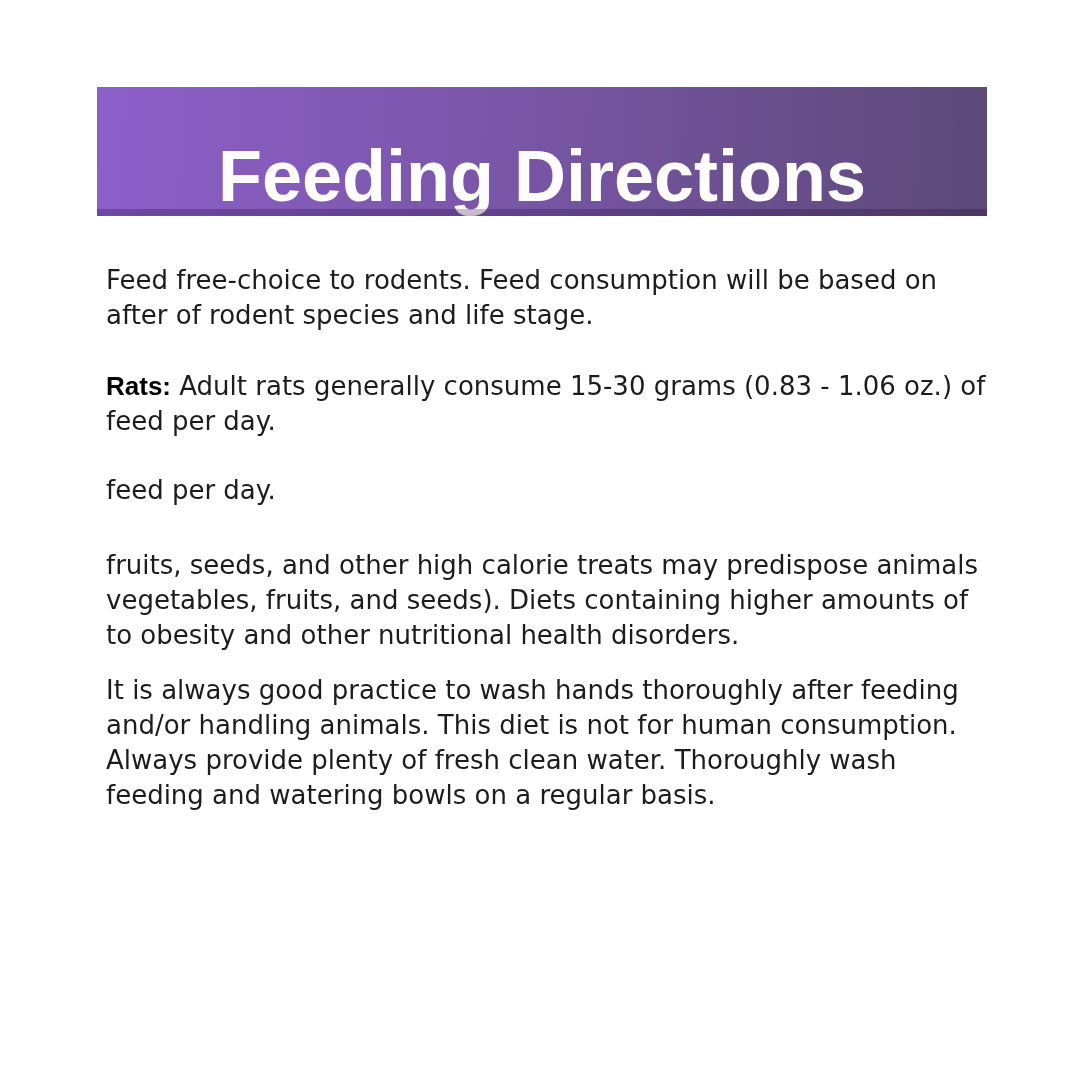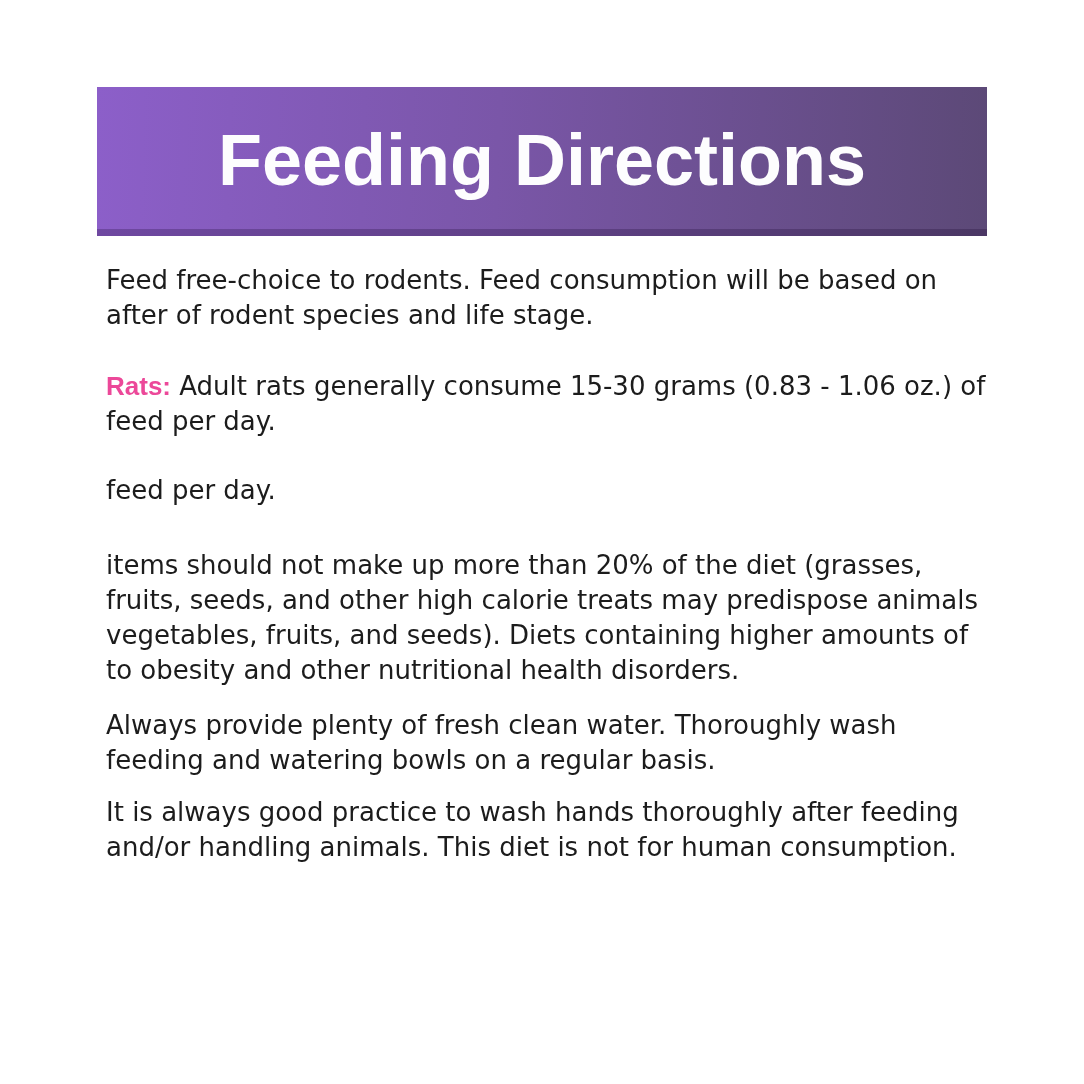--- a/index.html
+++ b/index.html
@@ -12,24 +12,24 @@
     width: 1084px;
     height: 1084px;
     overflow: hidden;
     font-family: "DejaVu Sans", sans-serif;
   }
   .banner {
     position: absolute;
     left: 97px;
     top: 87px;
     width: 890px;
-    height: 149px;
+    height: 129px;
     background: linear-gradient(92deg, #8c5fc9 0%, #7a56a8 45%, #5c4977 100%);
     display: flex;
-    align-items: center;
+    align-items: flex-end;
     justify-content: center;
   }
   .banner::after {
     content: "";
     position: absolute;
     left: 0;
     bottom: 0;
     width: 100%;
     height: 7px;
     background: rgba(25, 5, 45, 0.25);
@@ -55,21 +55,21 @@
   }
   .para {
     margin: 0;
   }
   .line {
     display: block;
   }
   .lead {
     font-family: "Liberation Sans", sans-serif;
     font-weight: 700;
-    color: #ec4899;
+    color: #000000;
   }
   .mb36 { margin-bottom: 36px; }
   .mb35 { margin-bottom: 35px; }
   .mb34 { margin-bottom: 34px; }
   .mb40 { margin-bottom: 40px; }
   .mb10 { margin-bottom: 10px; }
   .mb20 { margin-bottom: 20px; }
   .mb17 { margin-bottom: 17px; }
   .mb0  { margin-bottom: 0; }
 </style>
@@ -92,29 +92,28 @@
     <span class="line"><strong class="lead">Rats:</strong><span> Adult rats generally consume 15-30 grams (0.83 - 1.06 oz.) of</span></span>
     <span class="line">feed per day.</span>
   </p>
 
   <p class="para mb40">
     <span class="line">feed per day.</span>
   </p>
 
 
   <p class="para mb20">
-    <span class="line">items should not make up more than 20% of the diet (grasses,</span>
     <span class="line">fruits, seeds, and other high calorie treats may predispose animals</span>
     <span class="line">vegetables, fruits, and seeds). Diets containing higher amounts of</span>
     <span class="line">to obesity and other nutritional health disorders.</span>
+  </p>
+
+  <p class="para mb0">
+    <span class="line">It is always good practice to wash hands thoroughly after feeding</span>
+    <span class="line">and/or handling animals. This diet is not for human consumption.</span>
   </p>
 
   <p class="para mb17">
     <span class="line">Always provide plenty of fresh clean water. Thoroughly wash</span>
     <span class="line">feeding and watering bowls on a regular basis.</span>
   </p>
 
-  <p class="para mb0">
-    <span class="line">It is always good practice to wash hands thoroughly after feeding</span>
-    <span class="line">and/or handling animals. This diet is not for human consumption.</span>
-  </p>
-
 </div>
 
 </body></html>

